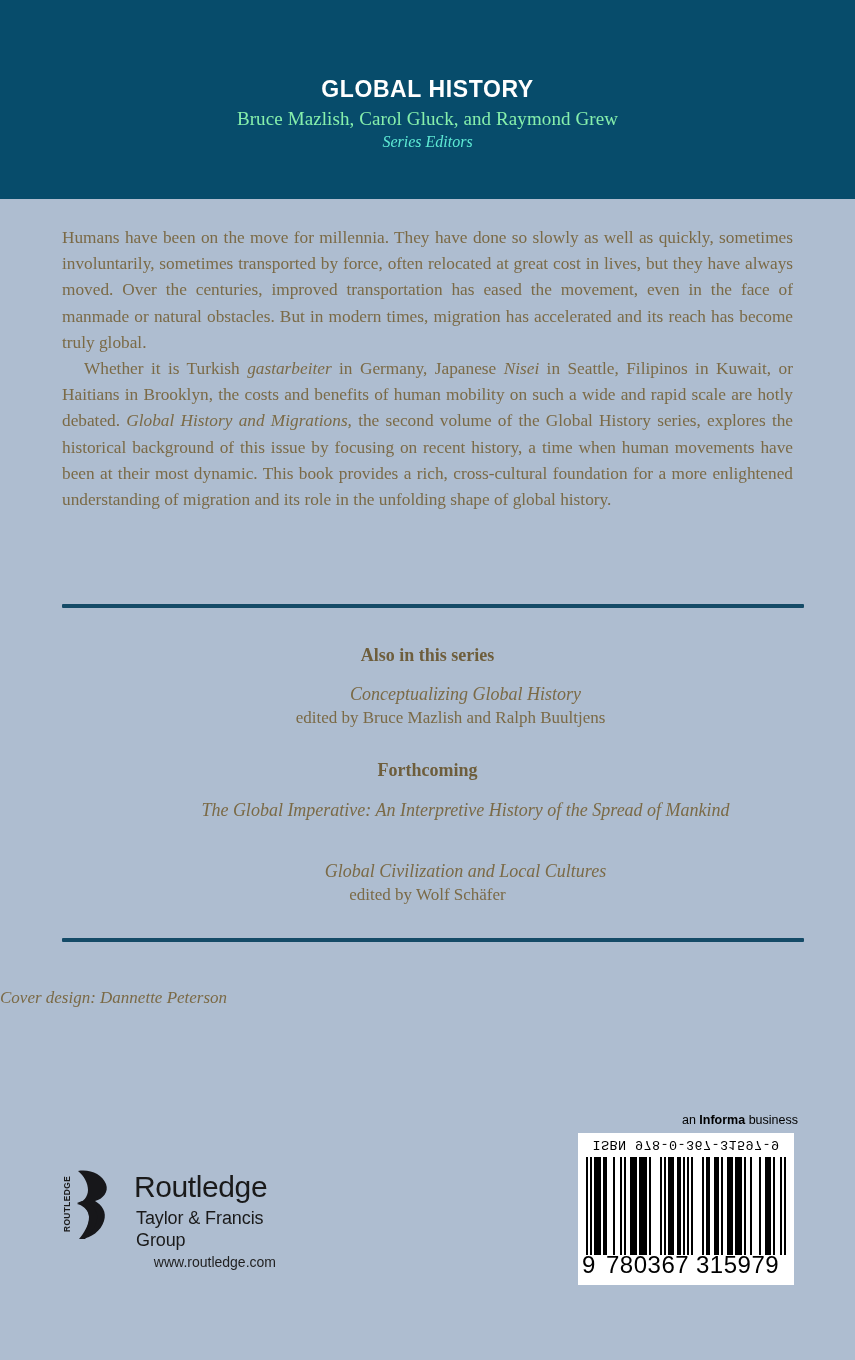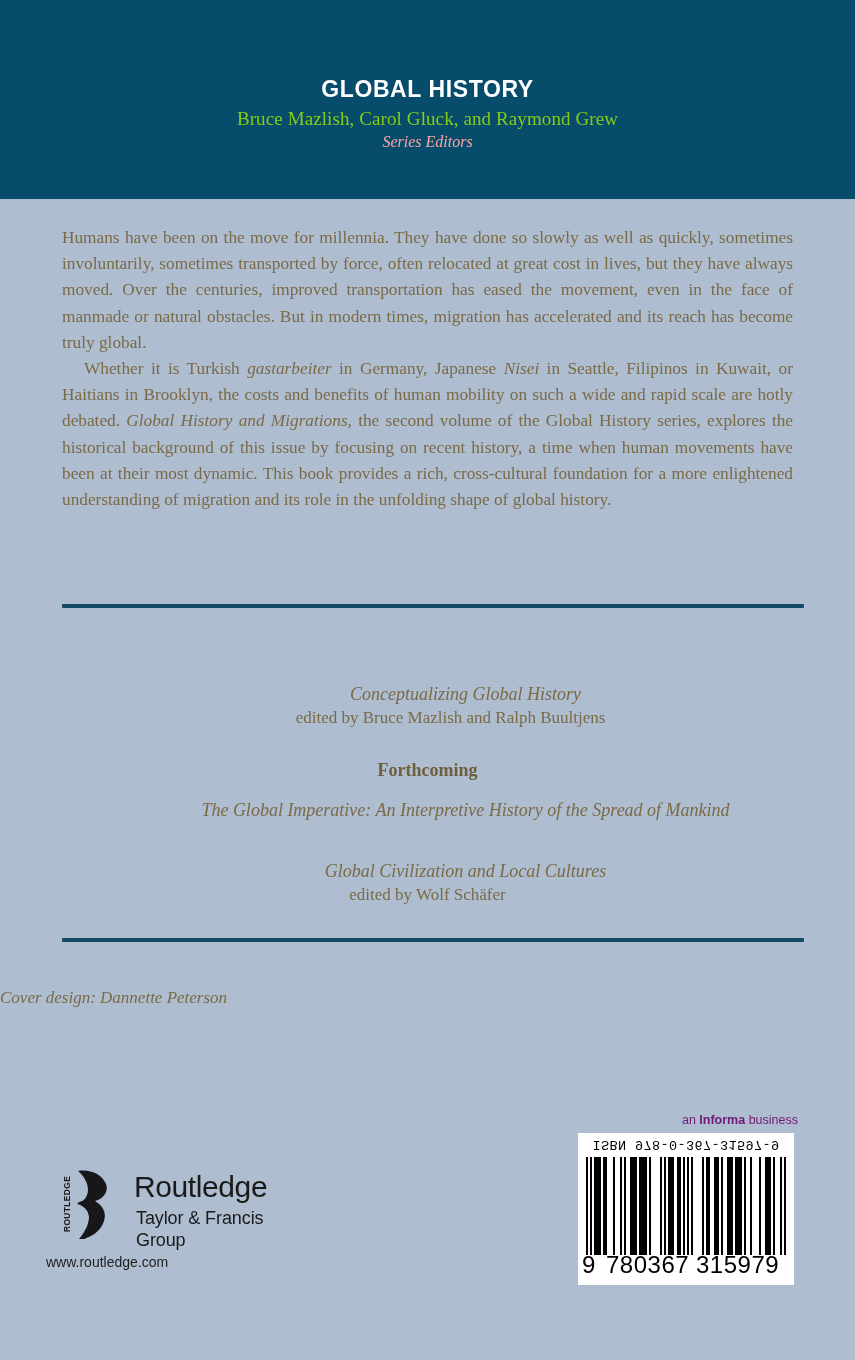--- a/index.html
+++ b/index.html
@@ -43,32 +43,32 @@
     font-weight: bold;
     font-size: 23px;
     letter-spacing: 0.6px;
   }
   .series-editors-names {
     position: absolute;
     left: 0;
     top: 108px;
     width: 855px;
     text-align: center;
-    color: #84cc16;
+    color: #86efac;
     font-family: "Liberation Serif", serif;
     font-size: 19px;
     letter-spacing: 0.1px;
   }
   .series-editors-label {
     position: absolute;
     left: 0;
     top: 133px;
     width: 855px;
     text-align: center;
-    color: #fca5a5;
+    color: #5eead4;
     font-family: "Liberation Serif", serif;
     font-style: italic;
     font-size: 16px;
   }
 
   
   .blurb {
     position: absolute;
     left: 62px;
     top: 225px;
@@ -208,32 +208,32 @@
     font-family: "Liberation Sans", sans-serif;
     font-size: 18px;
     line-height: 22px;
     letter-spacing: -0.1px;
   }
   .logo-url {
     position: absolute;
     left: 46px;
     top: 1254px;
     width: 230px;
-    text-align: left;
+    text-align: right;
     color: #1f1f1f;
     font-family: "Liberation Sans", sans-serif;
     font-size: 14px;
   }
 
   
   .informa {
     position: absolute;
     right: 57px;
     top: 1113px;
-    color: #701a75;
+    color: #000000;
     font-family: "Liberation Sans", sans-serif;
     font-size: 12.5px;
     white-space: nowrap;
   }
   .informa b { font-weight: bold; }
 
   .barcode-box {
     position: absolute;
     left: 578px;
     top: 1133px;
@@ -306,20 +306,21 @@
   </div>
 
   <div class="blurb">
     <p>Humans have been on the move for millennia. They have done so slowly as well as quickly, sometimes involuntarily, sometimes transported by force, often relocated at great cost in lives, but they have always moved. Over the centuries, improved transportation has eased the movement, even in the face of manmade or natural obstacles. But in modern times, migration has accelerated and its reach has become truly global.</p>
     <p class="indent"><span>Whether it is Turkish </span><i>gastarbeiter</i><span> in Germany, Japanese </span><i>Nisei</i><span> in Seattle, Filipinos in Kuwait, or Haitians in Brooklyn, the costs and benefits of human mobility on such a wide and rapid scale are hotly debated. </span><i>Global History and Migrations,</i><span> the second volume of the Global History series, explores the historical background of this issue by focusing on recent history, a time when human movements have been at their most dynamic. This book provides a rich, cross-cultural foundation for a more enlightened understanding of migration and its role in the unfolding shape of global history.</span></p>
   </div>
 
 
   <div class="rule top-rule"></div>
 
+  <div class="series-block series-heading also-heading">Also in this series</div>
   <div class="series-block series-item-title also-title">Conceptualizing Global History</div>
   <div class="series-block series-item-editor also-editor">edited by Bruce Mazlish and Ralph Buultjens</div>
 
   <div class="series-block series-heading forth-heading">Forthcoming</div>
   <div class="series-block series-item-title forth1-title">The Global Imperative: An Interpretive History of the Spread of Mankind</div>
   <div class="series-block series-item-title forth2-title">Global Civilization and Local Cultures</div>
   <div class="series-block series-item-editor forth2-editor">edited by Wolf Schäfer</div>
 
   <div class="rule bottom-rule"></div>
 

